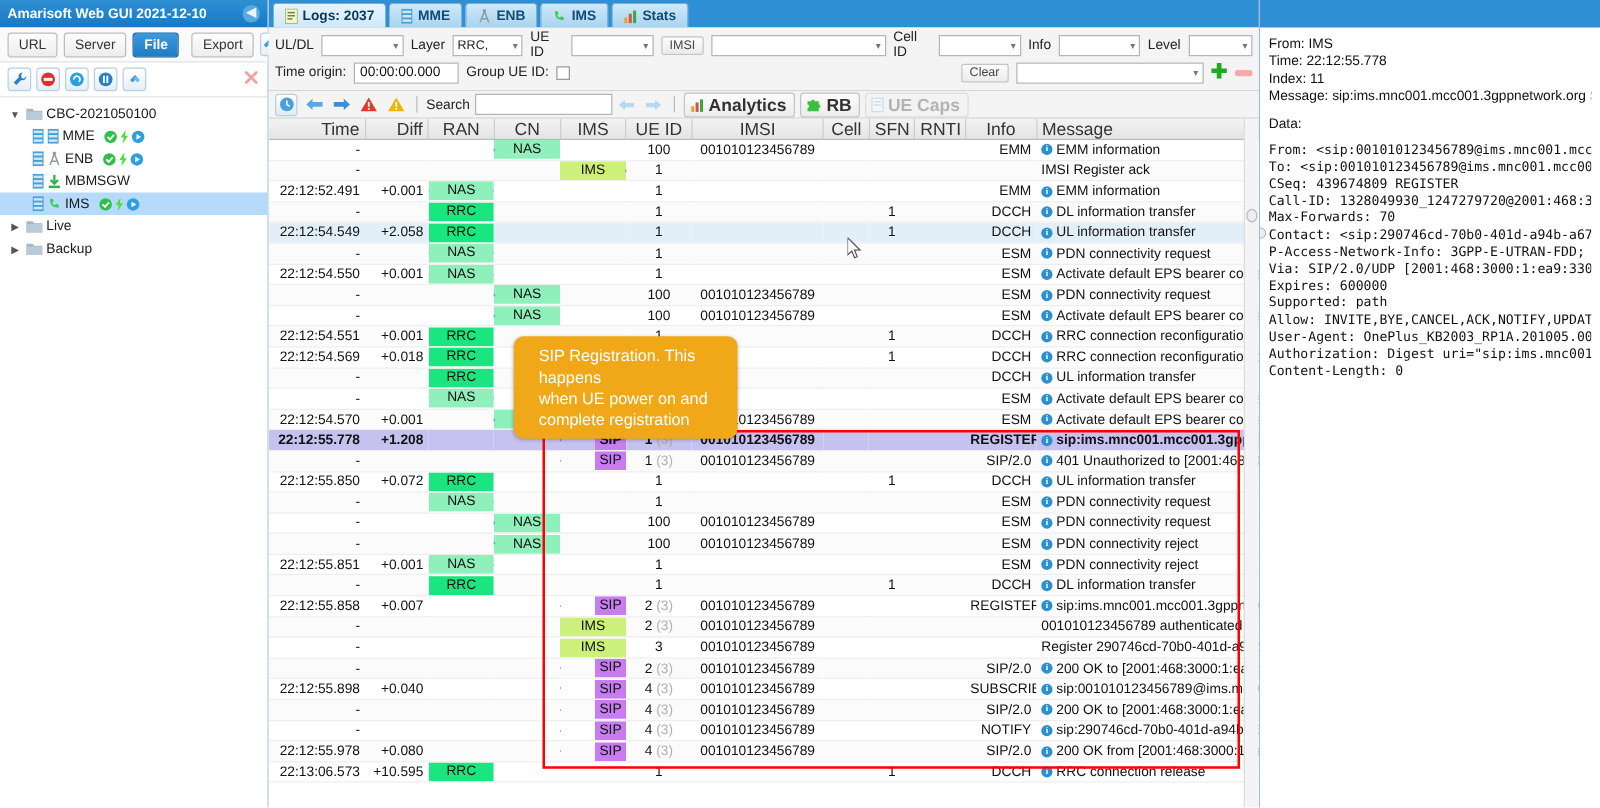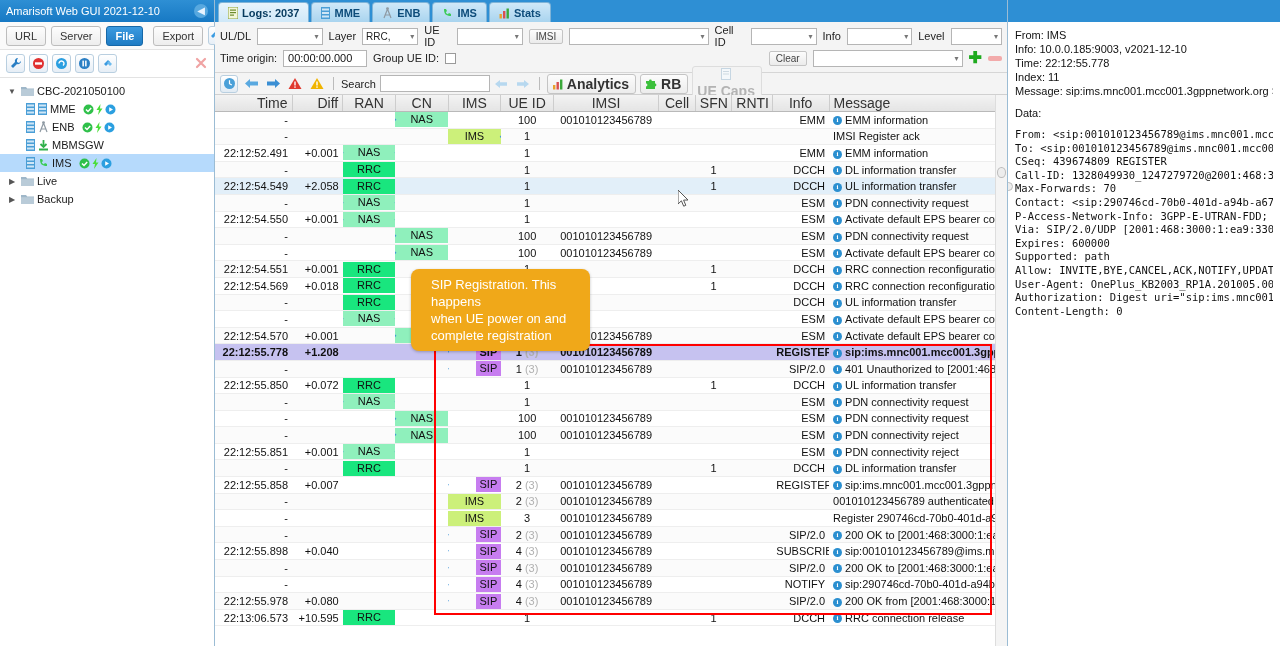--- a/index.html
+++ b/index.html
@@ -20,21 +20,21 @@
     border-right: 1px solid #9bbcd4;
     display: flex; flex-direction: column;
     position: relative;
   }
   .sb-titlebar {
     height: 22px;
     background: linear-gradient(#2e8fd4, #1779c4);
     color: #fff;
     display: flex; align-items: center;
     padding: 0 6px;
-    font-weight: normal; font-size: 11px;
+    font-weight: bold; font-size: 11px;
   }
   .sb-titlebar .t { flex: 1; }
   .collapse-btn {
     width: 14px; height: 14px; border-radius: 50%;
     background: #57a8df; color: #e8f4ff;
     display: flex; align-items: center; justify-content: center;
     font-size: 10px; line-height: 1; cursor: pointer;
   }
   .sb-row1 {
     height: 28px; display: flex; align-items: center;
@@ -150,21 +150,21 @@
   .tb-ico.box {
     border: 1px solid #b9cfe0; background: linear-gradient(#ffffff,#e1ebf4);
   }
   .sep { width: 1px; height: 13px; background: #bbb; margin: 0 3px; }
   .tbtn {
     display: inline-flex; align-items: center; gap: 3px;
     border: 1px solid #c4c4c4; background: linear-gradient(#fcfcfc,#ececec);
     border-radius: 3px; padding: 1px 6px 1px 4px;
     font-size: 14px; font-weight: bold; color: #333; cursor: pointer;
   }
-  .tbtn.dis { color: #b3b3b3; background: #f3f3f3; border-color: #ddd; flex-direction: column; }
+  .tbtn.dis { color: #b3b3b3; background: #f3f3f3; border-color: #ddd; }
 
   
   .table-wrap { flex: 1; background: #fff; overflow: hidden; position: relative; }
   table.logs { border-collapse: collapse; width: 100%; table-layout: fixed; font-size: 11px; }
   table.logs th {
     background: linear-gradient(#f3f3f3,#e4e4e4);
     border-right: 1px solid #cdcdcd; border-bottom: 1px solid #b9b9b9;
     font-weight: normal; color: #333; height: 15px; padding: 0 4px;
     text-align: right; font-size: 14px;
   }
@@ -1180,21 +1180,20 @@
           <path d="M0 0 L0 14 L3.4 10.8 L5.7 16.2 L7.8 15.3 L5.6 10.1 L10 10 Z" fill="#fff" stroke="#555" stroke-width="1"></path>
         </svg>
     </div>
   </div>
 
   <div class="right">
     <div class="r-top"></div>
     <div class="r-body">
       <div class="r-handle"></div>
       <div class="r-line">From: IMS</div>
-      <div class="r-line">Info: 10.0.0.185:9003, v2021-12-10</div>
       <div class="r-line">Time: 22:12:55.778</div>
       <div class="r-line">Index: 11</div>
       <div class="r-line">Message: sip:ims.mnc001.mcc001.3gppnetwork.org SIP/2.0 from [2</div>
       <div class="r-gap"></div>
       <div class="r-line">Data:</div>
       <div class="r-gap"></div>
       <div id="detail-data">
           <div class="r-mono">From: &lt;sip:001010123456789@ims.mnc001.mcc001.3gppnetwor</div>
           <div class="r-mono">To: &lt;sip:001010123456789@ims.mnc001.mcc001.3gppnetwork.</div>
           <div class="r-mono">CSeq: 439674809 REGISTER</div>

